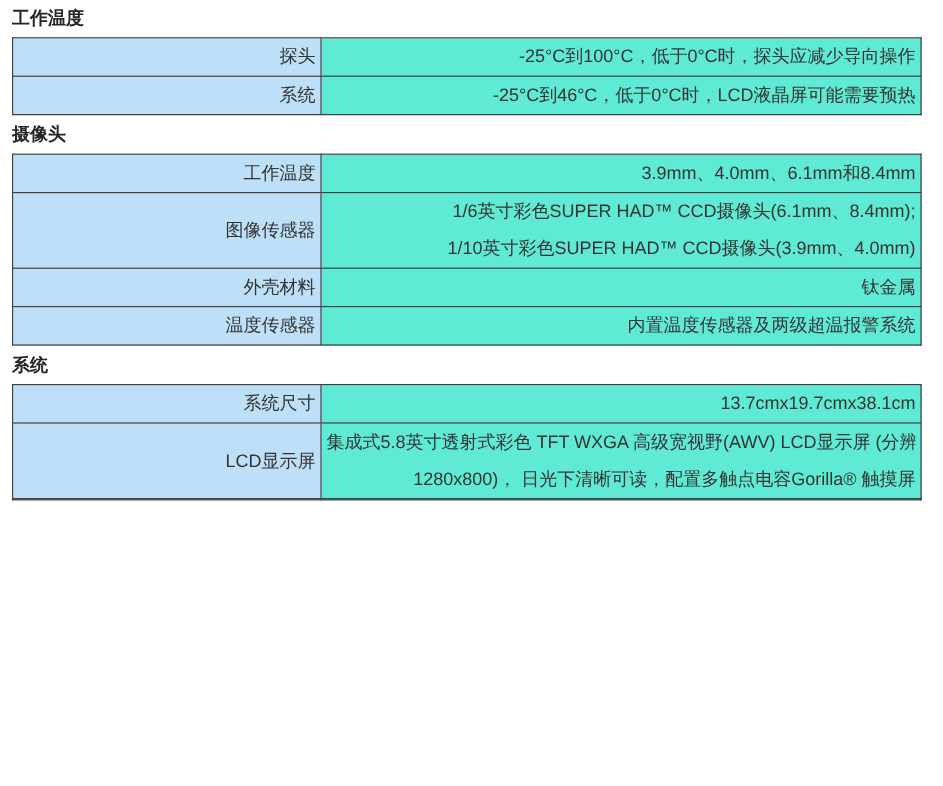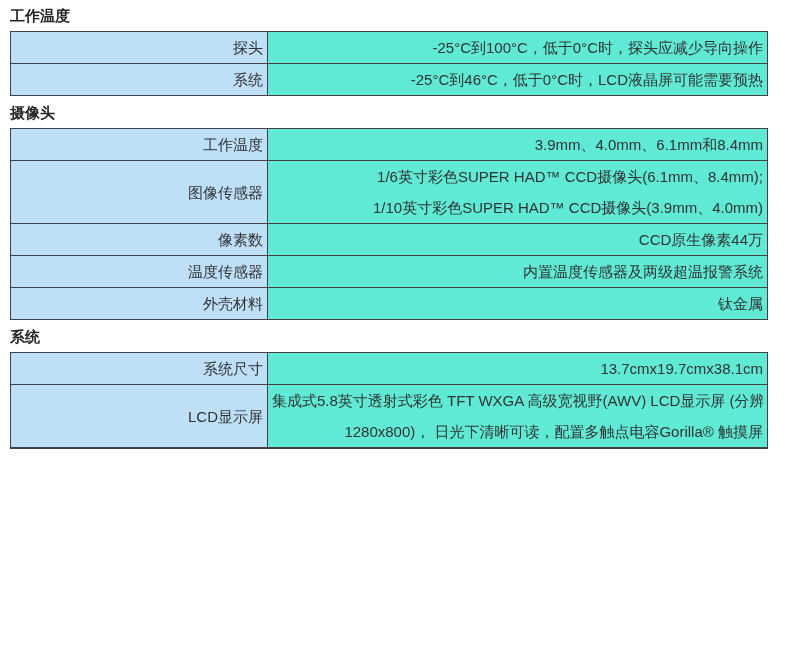--- a/index.html
+++ b/index.html
@@ -87,40 +87,32 @@
             <td class="label-cell">
               <div class="cell-line">图像传感器</div>
             </td>
             <td class="value-cell">
               <div class="cell-line">1/6英寸彩色SUPER HAD™ CCD摄像头(6.1mm、8.4mm);</div>
               <div class="cell-line">1/10英寸彩色SUPER HAD™ CCD摄像头(3.9mm、4.0mm)</div>
             </td>
           </tr>
           <tr>
             <td class="label-cell">
-              <div class="cell-line">像素数</div>
+              <div class="cell-line">外壳材料</div>
             </td>
             <td class="value-cell">
-              <div class="cell-line">CCD原生像素44万</div>
+              <div class="cell-line">钛金属</div>
             </td>
           </tr>
           <tr>
             <td class="label-cell">
               <div class="cell-line">温度传感器</div>
             </td>
             <td class="value-cell">
               <div class="cell-line">内置温度传感器及两级超温报警系统</div>
-            </td>
-          </tr>
-          <tr>
-            <td class="label-cell">
-              <div class="cell-line">外壳材料</div>
-            </td>
-            <td class="value-cell">
-              <div class="cell-line">钛金属</div>
             </td>
           </tr>
         </tbody>
     </table>
   </div>
 
   <div class="section">
     <div class="sec-title">系统</div>
     <table class="spec-table">
       <tbody>

